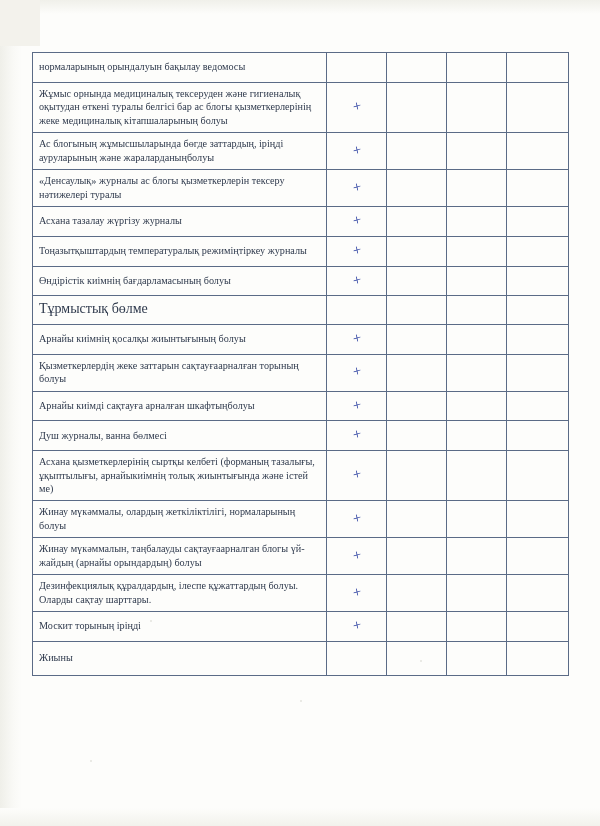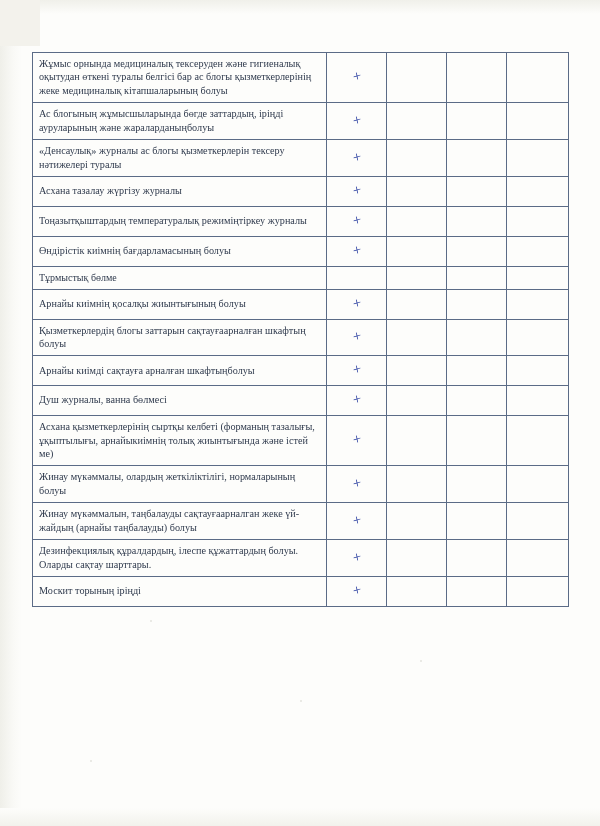--- a/index.html
+++ b/index.html
@@ -77,21 +77,21 @@
     font-size: 15px;
     font-family: "Liberation Serif", serif;
   }
   .mark-glyph {
     display: inline-block;
     transform: rotate(-16deg) skewX(-4deg);
     font-weight: 400;
     letter-spacing: -0.5px;
   }
   .section-row td {
-    font-size: 10px;
+    font-size: 14px;
     margin-top: 28px;
   }
   .total-row td {
     height: 24px;
   }
   .total-label {
     padding-left: 6px;
   }
   
   .speck {
@@ -118,20 +118,27 @@
   <table class="doc-table">
     <colgroup>
       <col class="col-text">
       <col class="col-mark">
       <col class="col-b">
       <col class="col-c">
       <col class="col-d">
     </colgroup>
     <tbody>
 
+      <tr>
+        <td>нормаларының орындалуын бақылау ведомосы</td>
+        <td class="mark-cell"><span class="mark-glyph"></span></td>
+        <td></td>
+        <td></td>
+        <td></td>
+      </tr>
 
       <tr>
         <td>Жұмыс орнында медициналық тексеруден және гигиеналық оқытудан өткені туралы белгісі бар ас блогы қызметкерлерінің жеке медициналық кітапшаларының болуы</td>
         <td class="mark-cell"><span class="mark-glyph">+</span></td>
         <td></td>
         <td></td>
         <td></td>
       </tr>
 
       <tr>
@@ -184,21 +191,21 @@
 
       <tr>
         <td>Арнайы киімнің қосалқы жиынтығының болуы</td>
         <td class="mark-cell"><span class="mark-glyph">+</span></td>
         <td></td>
         <td></td>
         <td></td>
       </tr>
 
       <tr>
-        <td>Қызметкерлердің блогы заттарын сақтауғаарналған шкафтың болуы</td>
+        <td>Қызметкерлердің жеке заттарын сақтауғаарналған торының болуы</td>
         <td class="mark-cell"><span class="mark-glyph">+</span></td>
         <td></td>
         <td></td>
         <td></td>
       </tr>
 
       <tr>
         <td>Арнайы киімді сақтауға арналған шкафтыңболуы</td>
         <td class="mark-cell"><span class="mark-glyph">+</span></td>
         <td></td>
@@ -224,21 +231,21 @@
 
       <tr>
         <td>Жинау мүкәммалы, олардың жеткіліктілігі, нормаларының болуы</td>
         <td class="mark-cell"><span class="mark-glyph">+</span></td>
         <td></td>
         <td></td>
         <td></td>
       </tr>
 
       <tr>
-        <td>Жинау мүкәммалын, таңбалауды сақтауғаарналган жеке үй-жайдың (арнайы таңбалауды) болуы</td>
+        <td>Жинау мүкәммалын, таңбалауды сақтауғаарналган блогы үй-жайдың (арнайы орындардың) болуы</td>
         <td class="mark-cell"><span class="mark-glyph">+</span></td>
         <td></td>
         <td></td>
         <td></td>
       </tr>
 
       <tr>
         <td>Дезинфекциялық құралдардың, ілеспе құжаттардың болуы. Оларды сақтау шарттары.</td>
         <td class="mark-cell"><span class="mark-glyph">+</span></td>
         <td></td>
@@ -247,16 +254,23 @@
       </tr>
 
       <tr>
         <td>Москит торының іріңді</td>
         <td class="mark-cell"><span class="mark-glyph">+</span></td>
         <td></td>
         <td></td>
         <td></td>
       </tr>
 
+      <tr class="total-row">
+        <td class="total-label">Жиыны</td>
+        <td class="mark-cell"><span class="mark-glyph"></span></td>
+        <td></td>
+        <td></td>
+        <td></td>
+      </tr>
 
     </tbody>
   </table>
 </div>
 
 </body></html>

